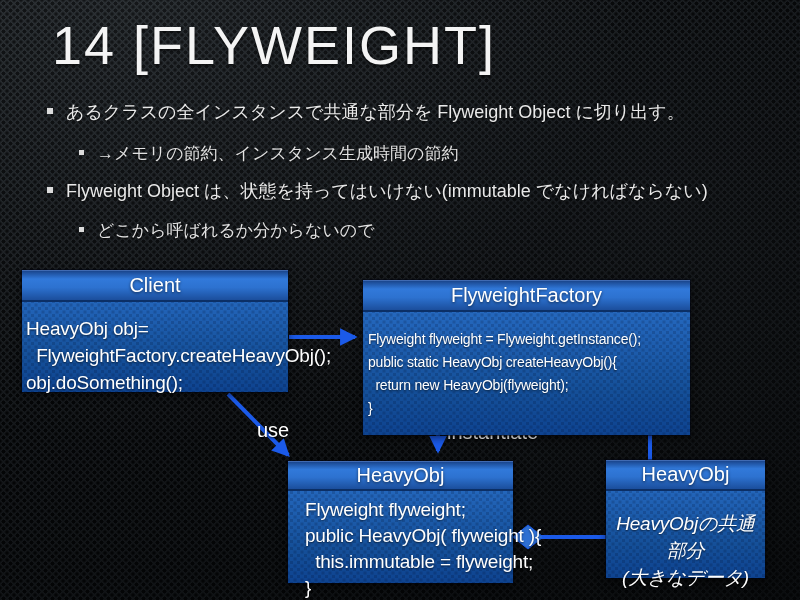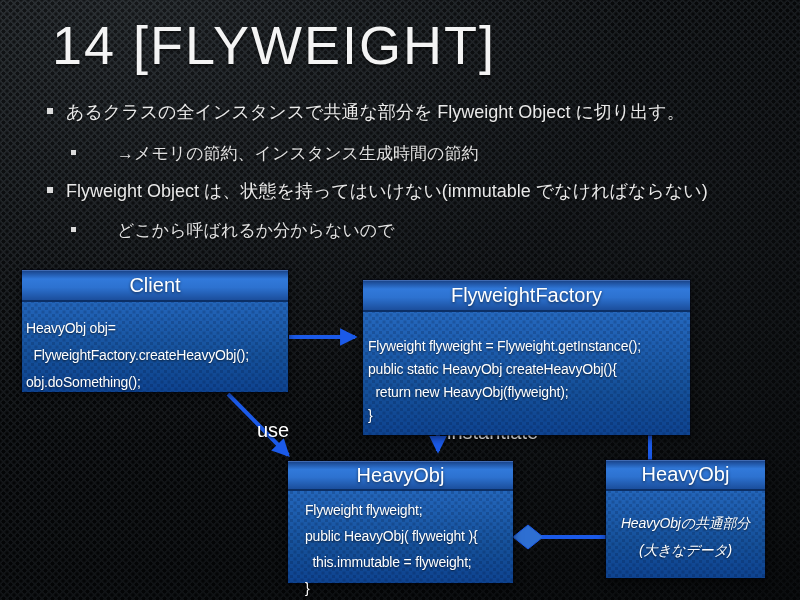--- a/index.html
+++ b/index.html
@@ -18,21 +18,21 @@
     background-position:0 0,0 0,0 0,3.5px 3.5px,0 0;
   }
   .title{
     position:absolute;left:52px;top:14px;
     font-size:54px;font-weight:200;letter-spacing:2px;color:#f4f4f4;
     text-shadow:0 2px 3px rgba(0,0,0,0.6);white-space:nowrap;
   }
   .bullet{position:absolute;display:flex;align-items:flex-start;color:#e9e9e9;
     text-shadow:0 1px 2px rgba(0,0,0,0.7);white-space:nowrap;}
   .bullet.l1{left:47px;font-size:18px;}
-  .bullet.l2{left:71px;font-size:17px;color:#e2e2e2;gap:28px;}
+  .bullet.l2{left:79px;font-size:17px;color:#e2e2e2;}
   .sq{flex:0 0 auto;background:#dcdcdc;margin-top:8px;}
   .l1 .sq{width:6px;height:6px;margin-right:13px;}
   .l2 .sq{width:5px;height:5px;margin-right:13px;}
   .uml-box{
     position:absolute;
     background:linear-gradient(180deg,#3a7bd0 0%,#2467bd 22%,#155099 70%,#0e4390 100%);
     box-shadow:0 0 0 1px rgba(0,5,20,0.45),0 3px 8px rgba(0,0,0,0.55);
   }
   .uml-box::after{
     content:"";position:absolute;inset:0;pointer-events:none;opacity:.28;
@@ -44,27 +44,27 @@
   .uml-header{
     position:relative;z-index:1;
     background:linear-gradient(180deg,#163f84 0%,#3179da 30%,#2d72d0 58%,#1b4e9c 100%);
     border-bottom:2px solid #0b2f66;
     box-shadow:inset 0 1px 0 rgba(140,180,255,0.35);
     text-align:center;color:#fff;font-size:20px;
     display:flex;align-items:center;justify-content:center;
     text-shadow:0 1px 3px rgba(0,0,0,0.6);
   }
   .uml-body{position:relative;z-index:1;color:#fff;}
-  .code{white-space:pre;font-size:14px;letter-spacing:-0.2px;
+  .code{white-space:pre;font-size:19px;letter-spacing:-0.2px;
     text-shadow:0 1px 2px rgba(0,0,0,0.6);}
   .box-client .uml-header{height:30px;}
   .box-client .uml-body{padding:13px 4px 0 4px;}
   .box-client .code{line-height:27px;}
   .box-factory .uml-header{height:30px;}
-  .box-factory .uml-body{padding:6px 4px 0 5px;margin-top:17px;}
+  .box-factory .uml-body{padding:16px 4px 0 5px;}
   .box-factory .code{line-height:23px;font-size:14px;}
   .box-heavy .uml-header{height:28px;}
   .box-heavy .uml-body{padding:6px 4px 0 17px;}
   .box-heavy .code{line-height:26px;}
   .box-flyweight .uml-header{height:29px;}
   .box-flyweight .uml-body{padding:19px 4px 0 4px;text-align:center;font-style:italic;}
   .box-flyweight .code{line-height:27px;white-space:normal;}
   .connector-layer{position:absolute;left:0;top:0;pointer-events:none;}
   .edge-line{stroke:#1b5ae8;stroke-width:4;fill:none;}
   .edge-head{fill:#1b5ae8;}

